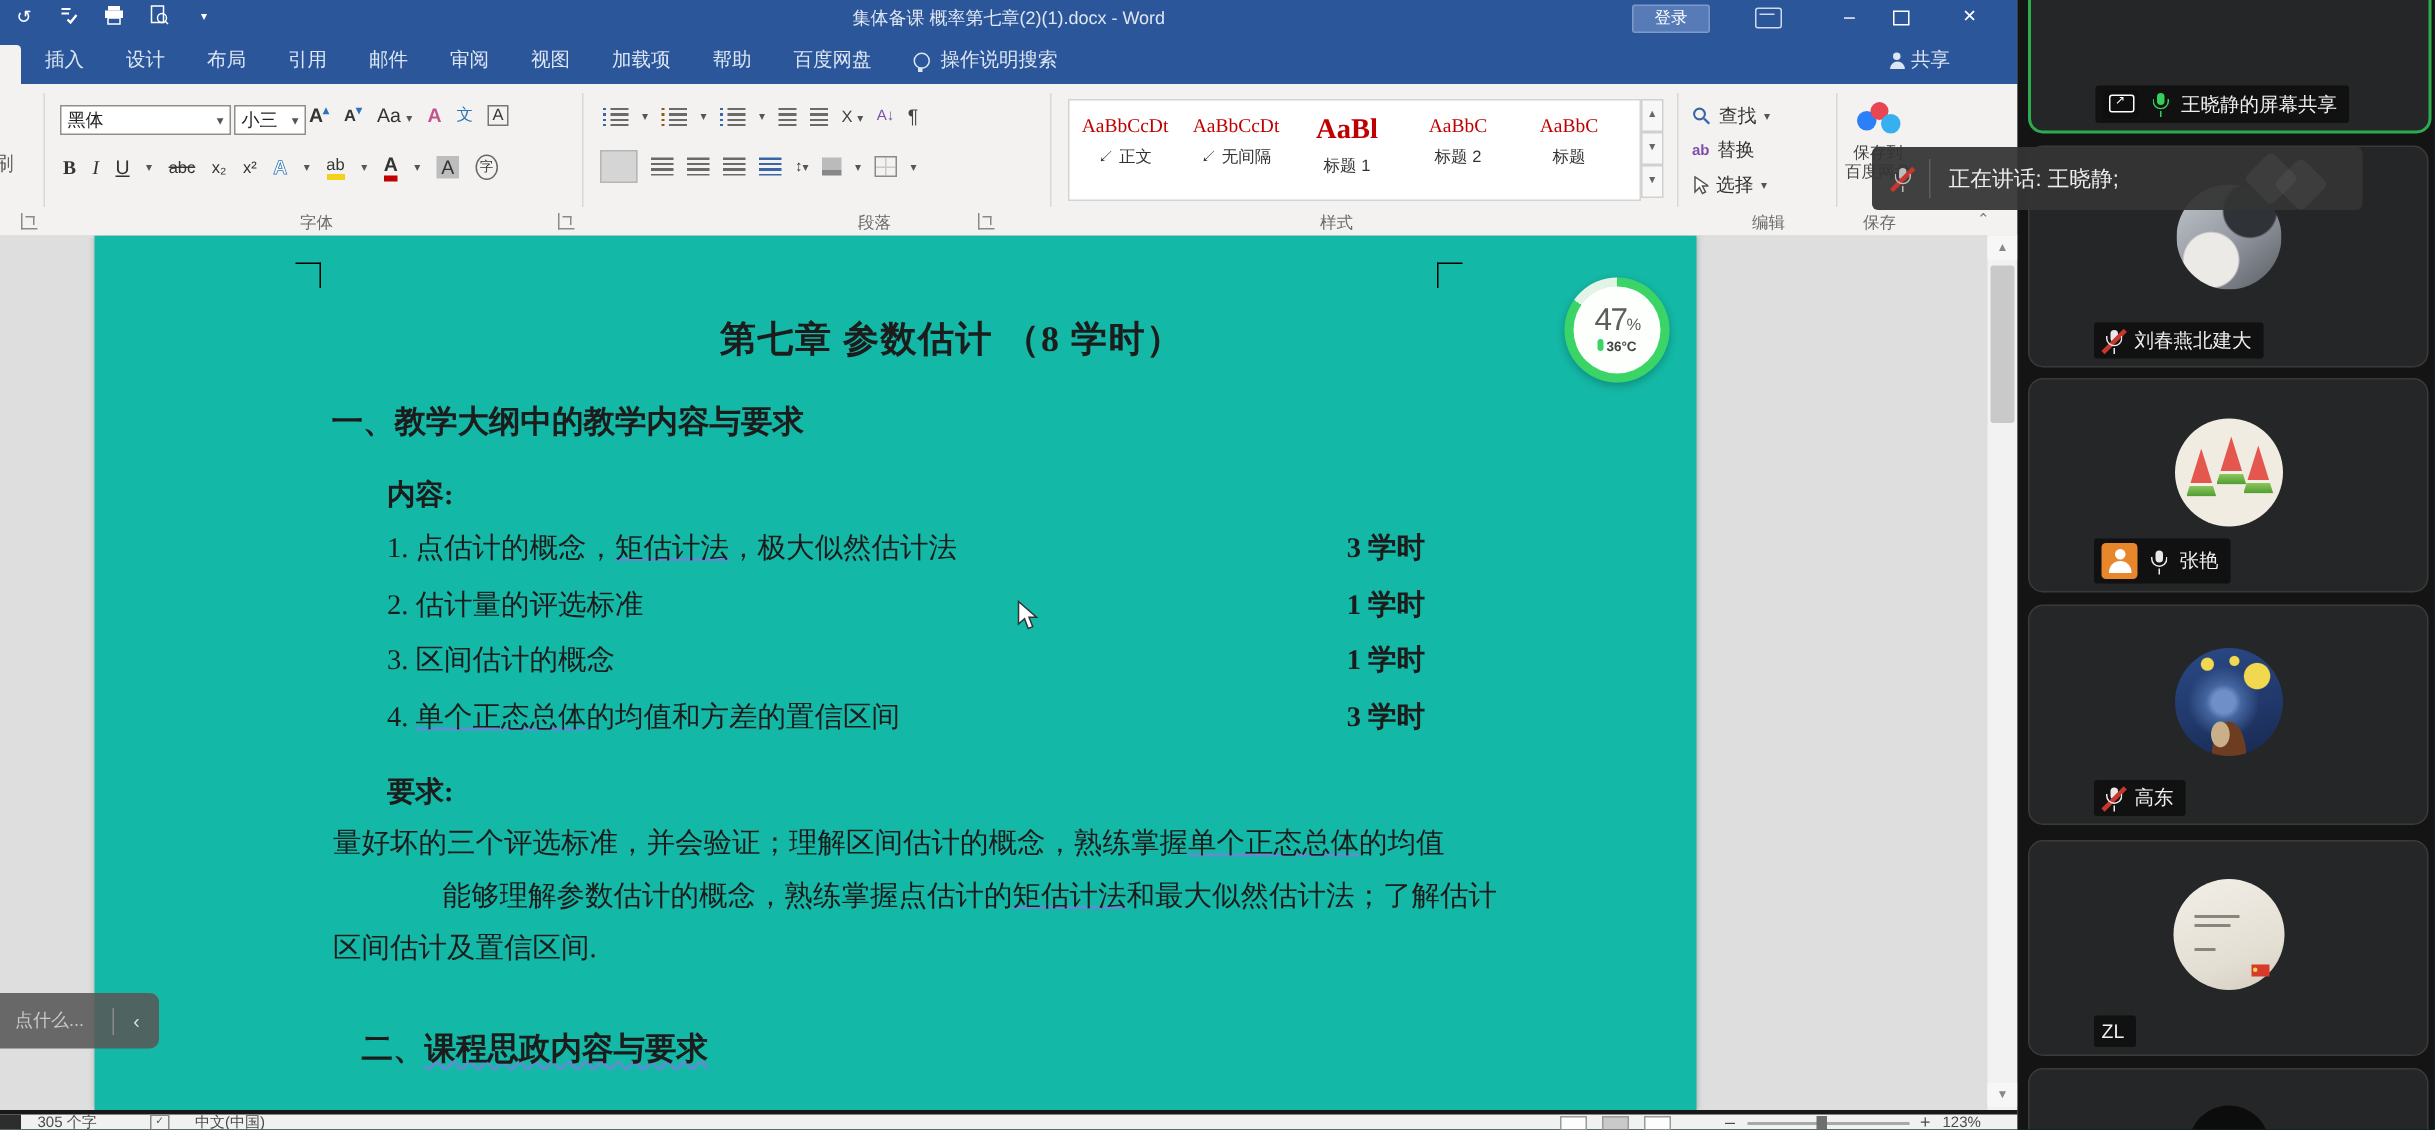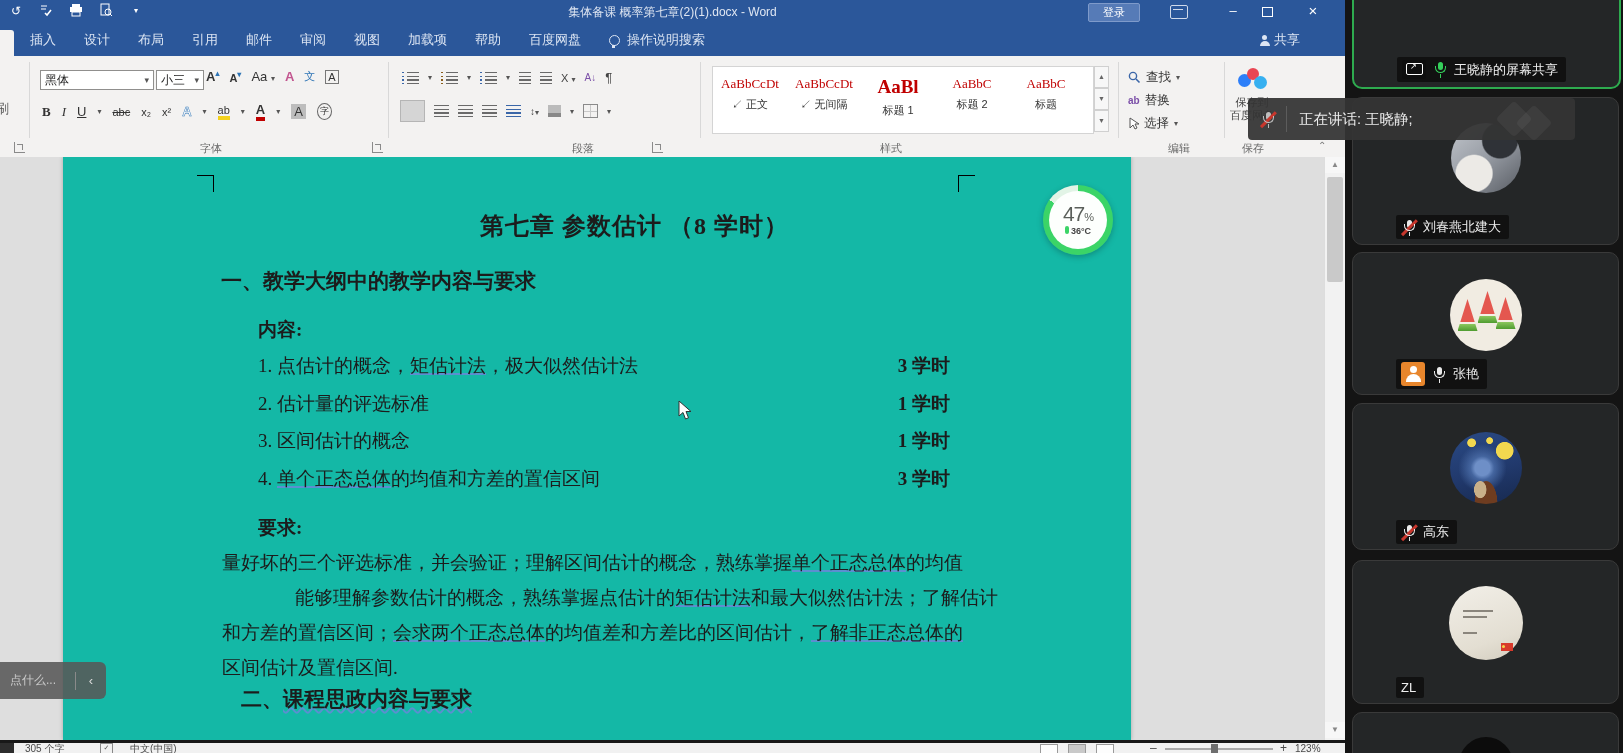--- a/index.html
+++ b/index.html
@@ -373,21 +373,20 @@
             <div class="hrow">
               <span><span>4. </span><span class="u">单个正态总体</span><span>的均值和方差的置信区间</span></span>
               <span style="font-weight: bold;">3 学时</span>
             </div>
           </div>
 
         <div class="abs doc-serif" style="left:195px;top:358px;font-size:19px;font-weight:bold;">要求:</div>
         <div class="abs doc-serif" id="req-lines" style="left:159px;top:388px;width:736px;font-size:19px;">
             <div><span>量好坏的三个评选标准，并会验证；理解区间估计的概念，熟练掌握</span><span class="u">单个正态总体</span><span>的均值</span></div>
             <div style="text-indent: 73px;"><span>能够理解参数估计的概念，熟练掌握点估计的</span><span class="u">矩估计法</span><span>和最大似然估计法；了解估计</span></div>
-            <div><span>和方差的置信区间；</span><span class="u">会求两个正态总体</span><span>的均值差和方差比的区间估计，</span><span class="u">了解非正态总体的</span></div>
             <div><span>区间估计及置信区间.</span></div>
           </div>
 
         <div class="abs doc-serif" style="left:178px;top:528px;font-size:21px;font-weight:bold;">
           <span>二、</span><span class="uw">课程思政内容与要求</span>
         </div>
       </div>
     </div>
 
     <div id="vscroll">

